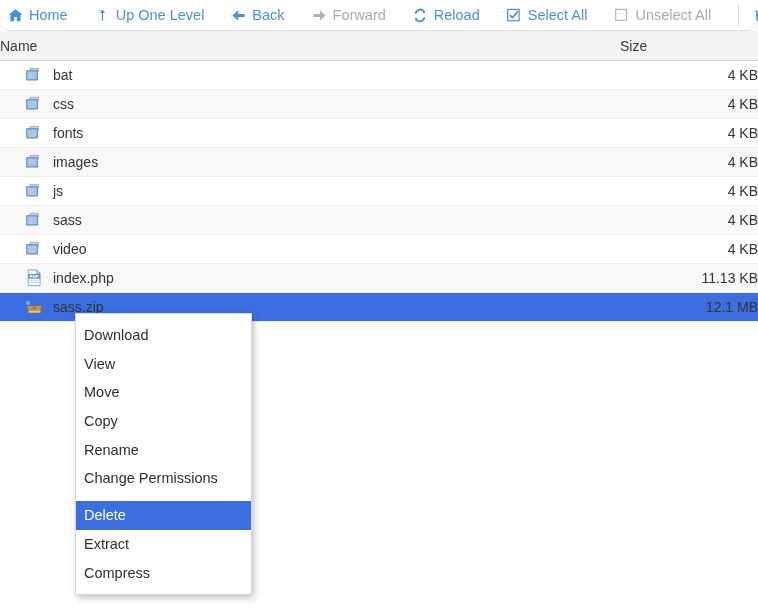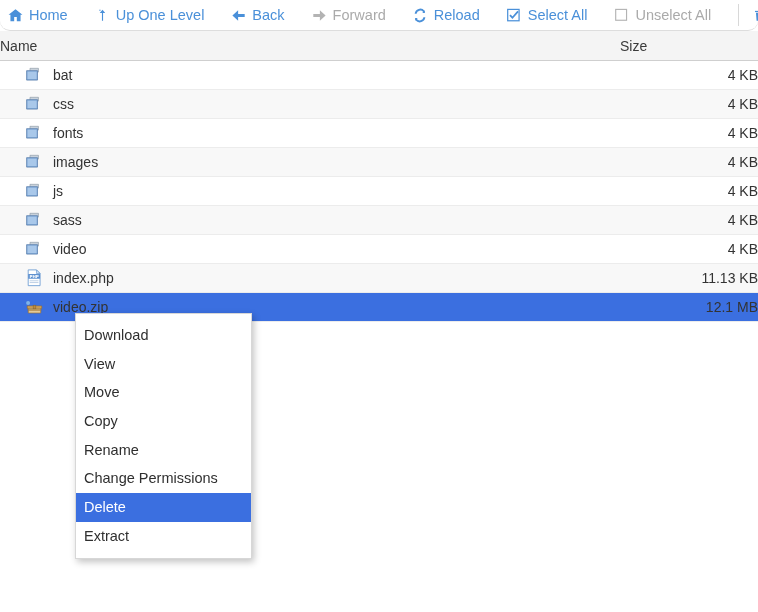--- a/index.html
+++ b/index.html
@@ -138,20 +138,21 @@
     line-height: 28.7px;
     padding-left: 8px;
     font-size: 14.5px;
     color: #2f2f2f;
     cursor: pointer;
     white-space: nowrap;
   }
   .cm-item.active {
     background: #3b6fe0;
     color: #ffffff;
+    margin-top: 8px;
   }
 </style>
 </head>
 <body>
 
 <div id="toolbar">
     <div class="tb-item">
       <span class="tb-ico">
         <svg viewBox="0 0 16 16" width="15" height="15">
           <path fill="#4a90d9" d="M8 1.2 0.6 7.2h2.0V14h4.0V9.6h2.8V14h4.0V7.2h2.0z"></path>
@@ -358,30 +359,31 @@
           <div class="name-wrap">
             <span class="ficon">
               <svg viewBox="0 0 20 18" width="19" height="17">
                 <ellipse cx="3.2" cy="4.2" rx="2.1" ry="2.1" fill="#7fb3e8"></ellipse>
                 <path fill="#d9a85f" stroke="#9a7134" stroke-width="0.8" d="M2.4 7.4h15.2v2.6H2.4z"></path>
                 <path fill="#f0d8a8" stroke="#9a7134" stroke-width="0.8" d="M3.4 9.8h13.2v5.0H3.4z"></path>
                 <path fill="#e0bd7d" stroke="#9a7134" stroke-width="0.7" d="M3.4 11.0h13.2v1.4H3.4z"></path>
                 <rect x="8.6" y="6.6" width="2.8" height="3.8" fill="#b98b41" stroke="#8a6530" stroke-width="0.6"></rect>
               </svg>
             </span>
-            <span>video.zip</span>
+            <span>sass.zip</span>
           </div>
         </td>
         <td class="cell-size">12.1 MB</td>
       </tr>
     </tbody>
 </table>
 
 <div id="context-menu">
     <div class="cm-item">Download</div>
     <div class="cm-item">View</div>
     <div class="cm-item">Move</div>
     <div class="cm-item">Copy</div>
     <div class="cm-item">Rename</div>
     <div class="cm-item">Change Permissions</div>
     <div class="cm-item active">Delete</div>
     <div class="cm-item">Extract</div>
+    <div class="cm-item">Compress</div>
   </div>
 
 </body></html>

